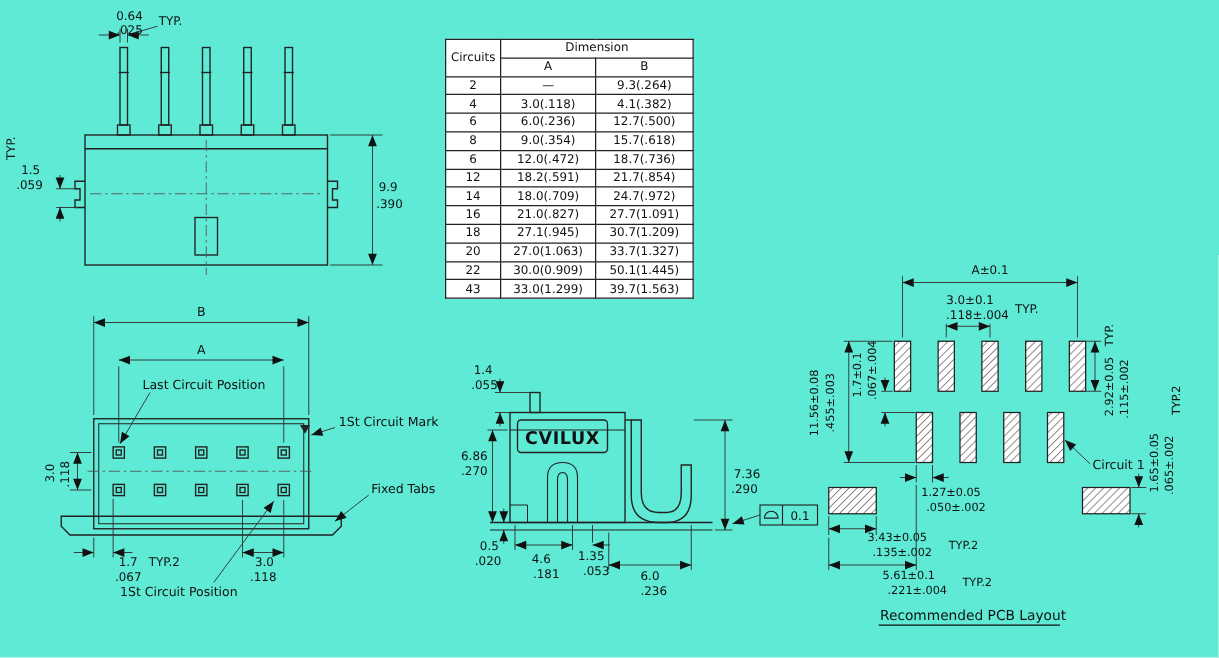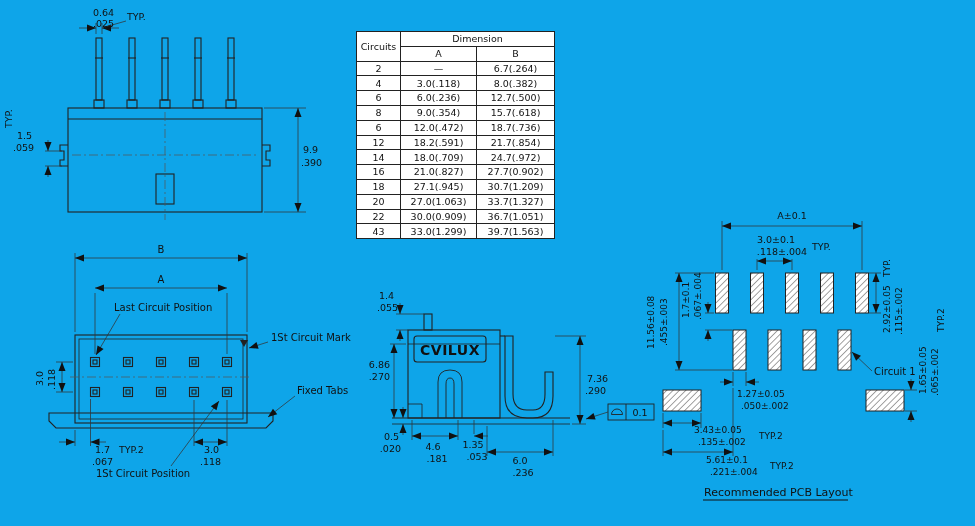--- a/index.html
+++ b/index.html
@@ -1,16 +1,16 @@
 <!DOCTYPE html>
 <html><head>
 <meta charset="utf-8">
 <style>
   html,body{margin:0;padding:0;background:#fff;}
-  .page{position:relative;width:975px;height:526px;background:#0ea5e9;overflow:hidden;
+  .page{position:relative;width:975px;height:526px;background:#5eead4;overflow:hidden;
         font-family:"DejaVu Sans","Liberation Sans",sans-serif;color:#111;}
   .page svg{position:absolute;left:0;top:0;}
   svg text{fill:#111;font-family:"DejaVu Sans","Liberation Sans",sans-serif;font-size:9.5px;}
   svg text.lbl{font-size:10px;}
   svg text.sm{font-size:9px;}
   svg text.ttl{font-size:11px;}
   svg text.brand{font-size:14px;font-weight:bold;letter-spacing:.5px;}
   .dim-table{position:absolute;left:356px;top:31px;border-collapse:collapse;table-layout:fixed;background:#fff;padding-left:20px;}
   .dim-table th,.dim-table td{border:1px solid #222;font-weight:normal;font-size:9.5px;
         text-align:center;vertical-align:middle;padding:0;height:13.8px;line-height:1;color:#111;}
@@ -287,26 +287,26 @@
     </tr>
     <tr>
       <th>A</th>
       <th>B</th>
     </tr>
   </thead>
   <tbody id="dim-rows">
         <tr>
           <td>2</td>
           <td>—</td>
-          <td>6.7(.264)</td>
+          <td>9.3(.264)</td>
         </tr>
         <tr>
           <td>4</td>
           <td>3.0(.118)</td>
-          <td>8.0(.382)</td>
+          <td>4.1(.382)</td>
         </tr>
         <tr>
           <td>6</td>
           <td>6.0(.236)</td>
           <td>12.7(.500)</td>
         </tr>
         <tr>
           <td>8</td>
           <td>9.0(.354)</td>
           <td>15.7(.618)</td>
@@ -322,36 +322,36 @@
           <td>21.7(.854)</td>
         </tr>
         <tr>
           <td>14</td>
           <td>18.0(.709)</td>
           <td>24.7(.972)</td>
         </tr>
         <tr>
           <td>16</td>
           <td>21.0(.827)</td>
-          <td>27.7(0.902)</td>
+          <td>27.7(1.091)</td>
         </tr>
         <tr>
           <td>18</td>
           <td>27.1(.945)</td>
           <td>30.7(1.209)</td>
         </tr>
         <tr>
           <td>20</td>
           <td>27.0(1.063)</td>
           <td>33.7(1.327)</td>
         </tr>
         <tr>
           <td>22</td>
           <td>30.0(0.909)</td>
-          <td>36.7(1.051)</td>
+          <td>50.1(1.445)</td>
         </tr>
         <tr>
           <td>43</td>
           <td>33.0(1.299)</td>
           <td>39.7(1.563)</td>
         </tr>
       </tbody>
 </table>
 
 </div>

